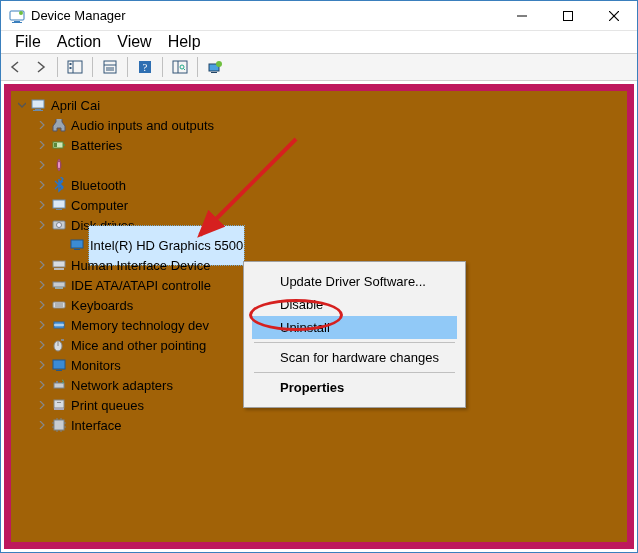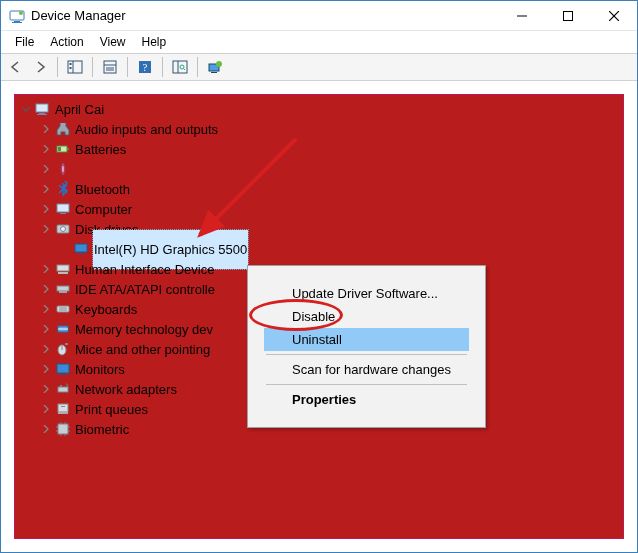--- a/index.html
+++ b/index.html
@@ -42,21 +42,21 @@
     display: flex; align-items: center; justify-content: center;
     font-size: 11px;
   }
   .titlebar .win-btn svg { width: 10px; height: 10px; }
   
   .menubar {
     height: 22px;
     display: flex;
     align-items: center;
     padding: 0 6px;
-    font-size: 12px;
+    font-size: 16px;
   }
   .menubar .menu-item { padding: 2px 8px; }
   
   .toolbar {
     height: 28px;
     border-top: 1px solid #d0d0d0;
     border-bottom: 1px solid #d0d0d0;
     display: flex;
     align-items: center;
     padding: 0 4px;
@@ -66,23 +66,23 @@
   .toolbar .tb-btn {
     width: 22px; height: 22px;
     display: flex; align-items: center; justify-content: center;
   }
   .toolbar .sep {
     width: 1px; height: 20px; background: #c0c0c0; margin: 0 4px;
   }
   
   .tree-wrap {
     flex: 1;
-    margin: 13px;
-    border: 1px solid #be185d;
-    background: #b91c1c;
+    margin: 3px;
+    border: 7px solid #be185d;
+    background: #a16207;
     overflow: auto;
     position: relative;
     padding: 4px 0;
   }
   .tree { list-style: none; margin: 0; padding: 0; }
   .tree ul { list-style: none; margin: 0; padding-left: 20px; }
   .node {
     display: flex;
     align-items: center;
     height: 20px;
@@ -107,21 +107,21 @@
     outline: 1px dotted #7aa7c7;
     padding: 12px 1px;
   }
   
   .context-menu {
     position: absolute;
     background: #f2f2f2;
     border: 1px solid #a0a0a0;
     box-shadow: 2px 2px 3px rgba(0,0,0,.25);
     font-size: 13px;
-    padding: 16px;
+    padding: 8px;
     min-width: 220px;
     z-index: 10;
   }
   .context-menu .cm-item {
     padding: 4px 18px 4px 28px;
     white-space: nowrap;
   }
   .context-menu .cm-item.highlight {
     background: #91c9f7;
   }
@@ -481,21 +481,21 @@
                     <rect x="3" y="3" width="10" height="10" fill="#c8cdd2" stroke="#7a838c"></rect>
                     <line x1="3" y1="6" x2="1" y2="6" stroke="#7a838c"></line>
                     <line x1="3" y1="10" x2="1" y2="10" stroke="#7a838c"></line>
                     <line x1="13" y1="6" x2="15" y2="6" stroke="#7a838c"></line>
                     <line x1="13" y1="10" x2="15" y2="10" stroke="#7a838c"></line>
                     <line x1="6" y1="3" x2="6" y2="1" stroke="#7a838c"></line>
                     <line x1="10" y1="3" x2="10" y2="1" stroke="#7a838c"></line>
                     <line x1="6" y1="13" x2="6" y2="15" stroke="#7a838c"></line>
                     <line x1="10" y1="13" x2="10" y2="15" stroke="#7a838c"></line>
                   </svg></span>
-                <span class="node-label">Biometric</span>
+                <span class="node-label">Interface</span>
               </div>
             </li>
           </ul>
       </li>
     </ul>
 
     <div class="context-menu" id="ctx" style="left:232px; top:170px;">
         <div class="cm-item">Update Driver Software...</div>
         <div class="cm-item">Disable</div>
         <div class="cm-item highlight">Uninstall</div>

